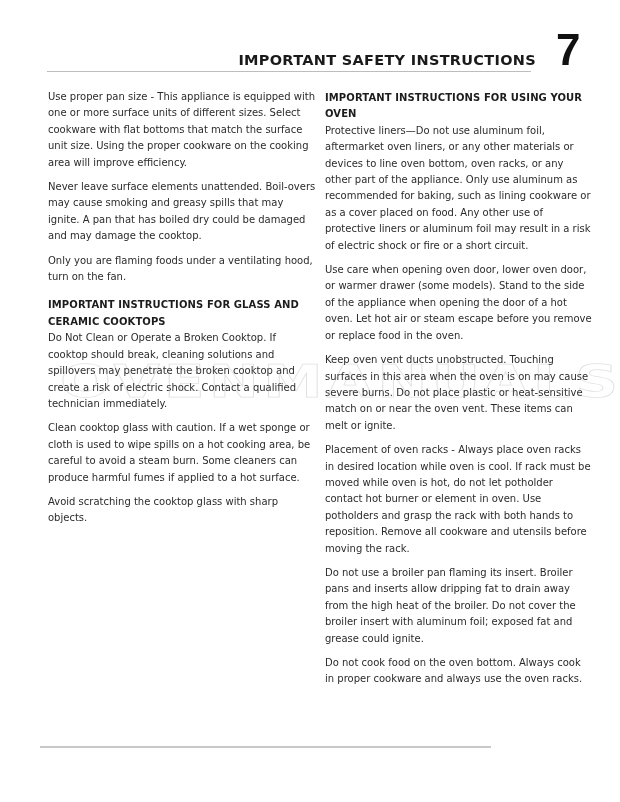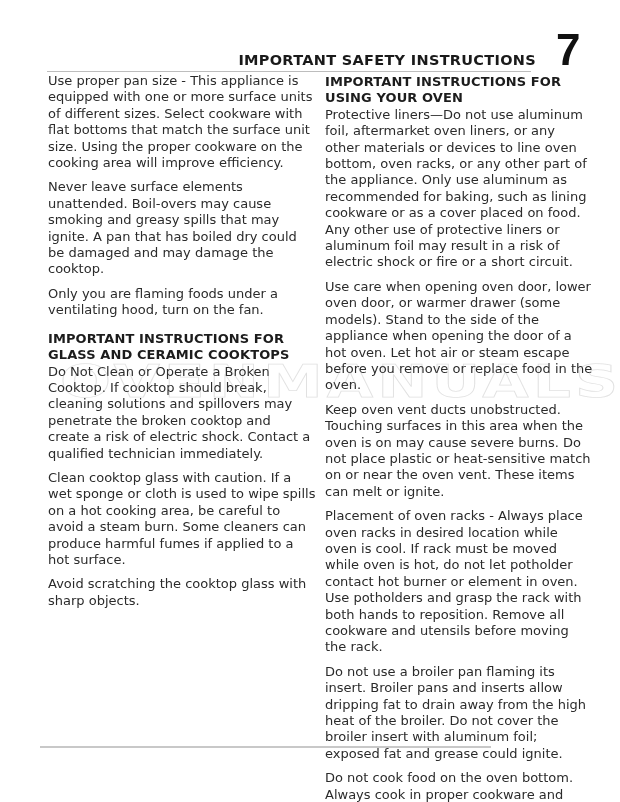--- a/index.html
+++ b/index.html
@@ -49,23 +49,23 @@
     .footer-rule {
       position: absolute;
       left: 40px;
       top: 746px;
       width: 451px;
       height: 2px;
       background: #c8c8c8;
     }
     .column {
       position: absolute;
-      top: 73px;
+      top: 89px;
       width: 268px;
-      font-size: 13px;
+      font-size: 10px;
       line-height: 16.4px;
       color: #2b2b2b;
     }
     .col-left { left: 48px; }
     .col-right { left: 325px; }
     .para {
       margin: 0 0 8px 0;
     }
     .heading {
       font-weight: bold;

